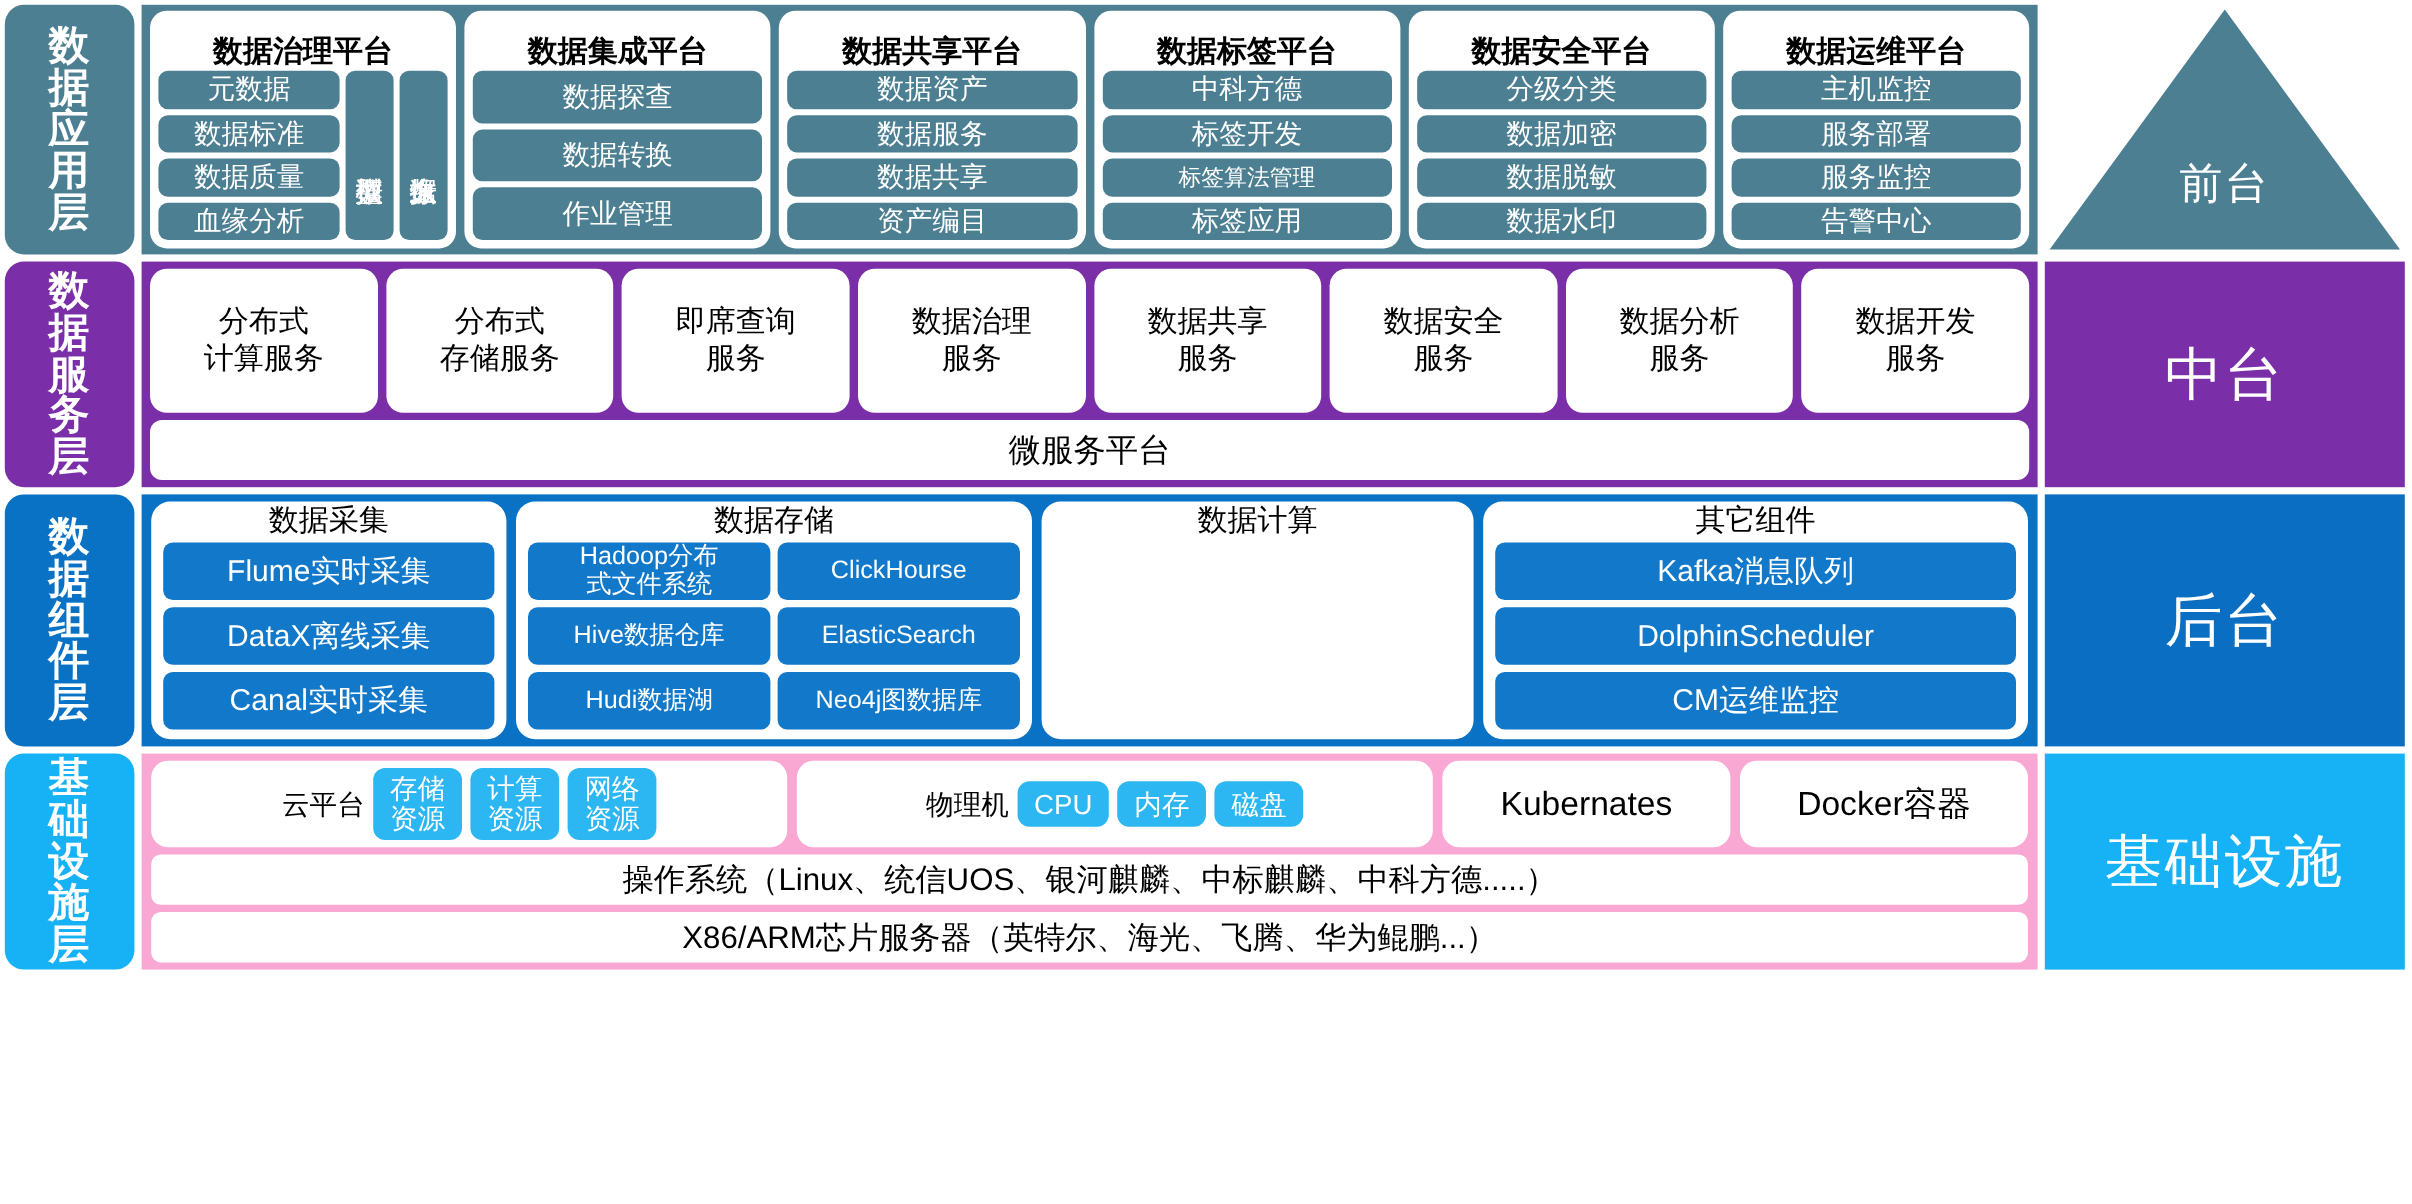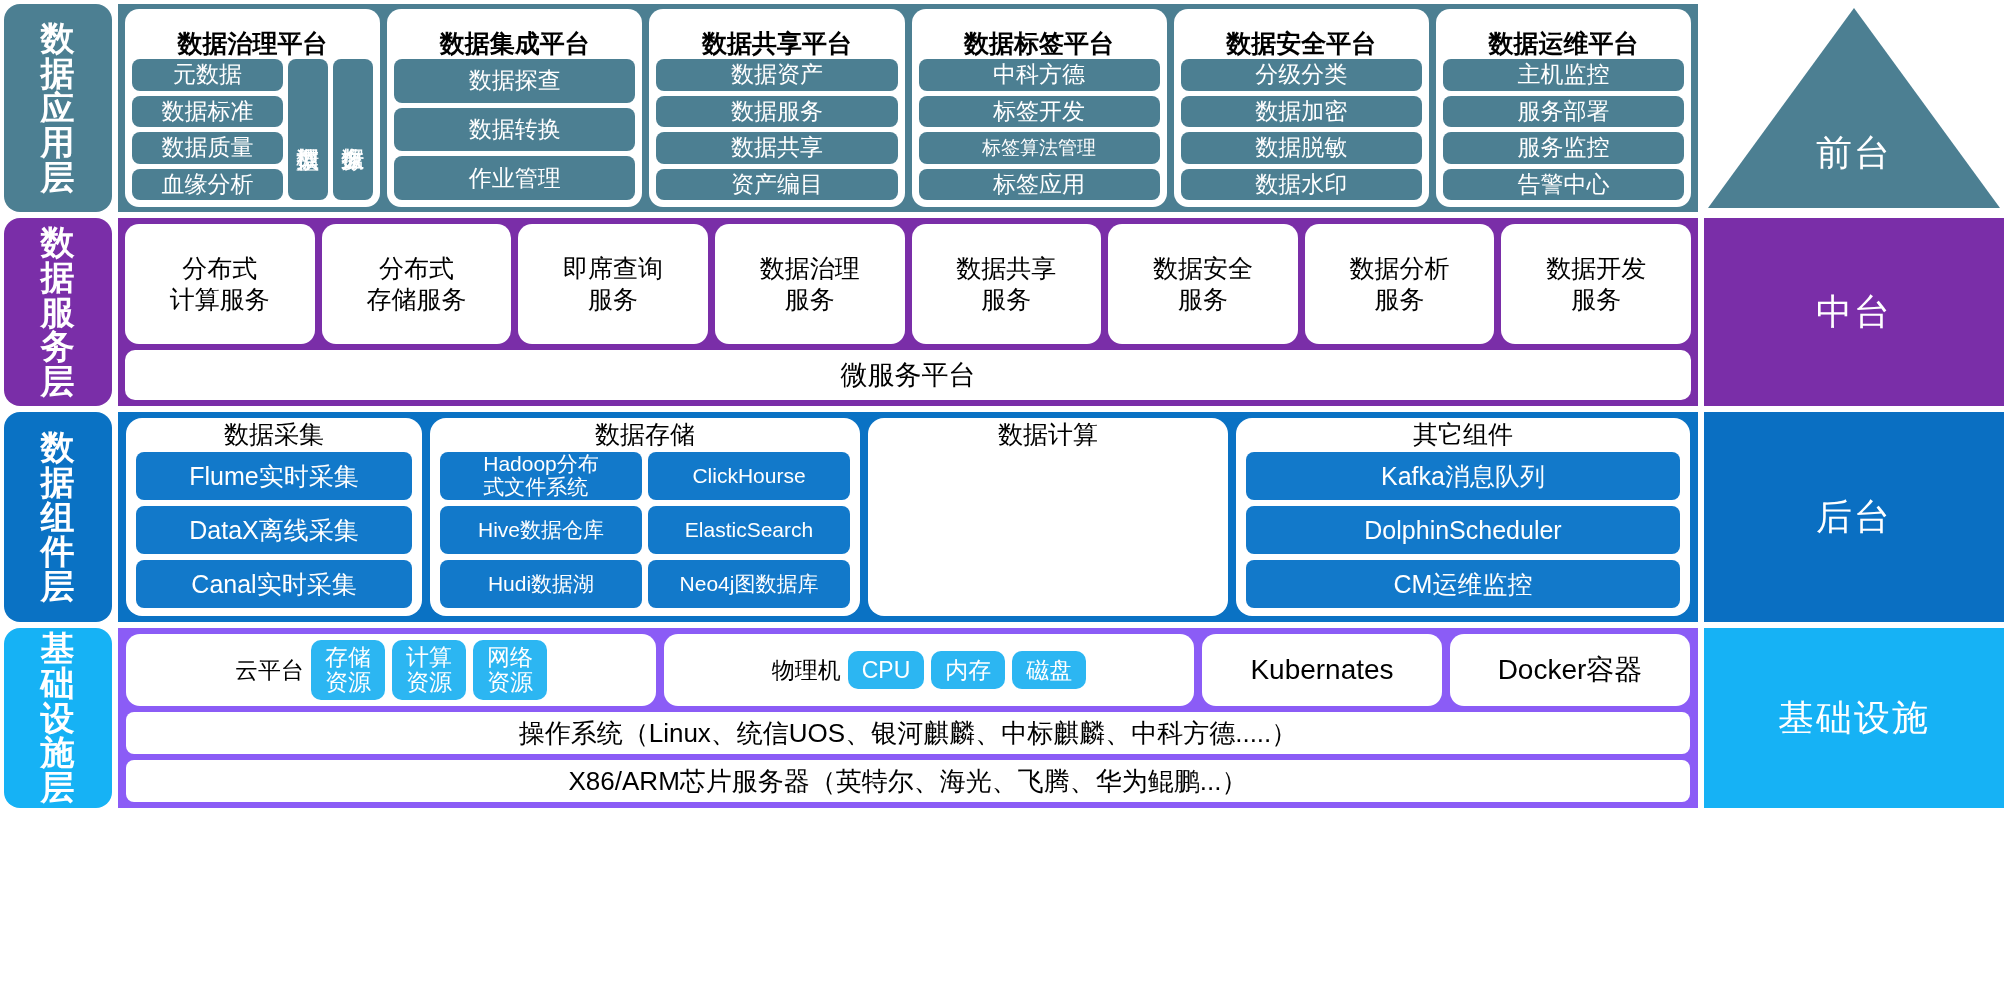--- a/index.html
+++ b/index.html
@@ -24,21 +24,21 @@
   }
   .lbl span{display:block;}
 
   
   .band{flex:1 1 auto;display:flex;box-sizing:border-box;}
 
   
   .rightcol{width:300px;flex:0 0 300px;display:flex;align-items:stretch;justify-content:center;}
   .rightbox{
     width:100%;display:flex;align-items:center;justify-content:center;
-    color:#fff;font-size:36px;font-weight:400;letter-spacing:2px;
+    color:#fff;font-size:48px;font-weight:400;letter-spacing:2px;
   }
 
   
   .l1{height:208px;}
   .l1 .lbl{background:#4c7f92;}
   .l1 .band{background:#4c7f92;gap:7px;padding:5px 7px;align-items:stretch;}
   .plat{
     background:#ffffff;border-radius:14px;flex:1 1 0;
     display:flex;flex-direction:column;align-items:center;
     padding:20px 7px 7px;box-sizing:border-box;min-width:0;
@@ -85,30 +85,30 @@
   .l3 .band{background:#0a72c4;gap:8px;padding:6px 8px;}
   .grp{
     background:#fff;border-radius:16px;display:flex;flex-direction:column;
     align-items:center;padding:1px 10px 8px;box-sizing:border-box;min-width:0;
   }
   .grp-title{font-size:25px;line-height:1.2;margin-bottom:3px;white-space:nowrap;}
   .grp-body{display:flex;gap:6px;width:100%;flex:1 1 auto;min-height:0;}
   .gcol{display:flex;flex-direction:column;gap:6px;flex:1 1 0;min-width:0;}
   .bchip{
     background:#1279ca;color:#fff;border-radius:8px;flex:1 1 0;
-    display:flex;align-items:center;justify-content:center;
+    display:flex;align-items:center;justify-content:center;text-align:center;
     font-size:25px;line-height:1.08;white-space:nowrap;padding:0 6px;min-height:0;
   }
   .bchip.two{font-size:21px;white-space:normal;}
   .l3 .rightbox{background:#0a6fc2;}
 
   
   .l4{height:180px;}
   .l4 .lbl{background:#16b2f5;}
-  .l4 .band{background:#8b5cf6;flex-direction:column;gap:6px;padding:6px 8px;}
+  .l4 .band{background:#f9a8d4;flex-direction:column;gap:6px;padding:6px 8px;}
   .inf-row{display:flex;gap:8px;flex:1 1 auto;min-height:0;}
   .infbox{
     background:#fff;border-radius:14px;display:flex;align-items:center;
     justify-content:center;gap:7px;padding:0 12px;box-sizing:border-box;min-width:0;
   }
   .inf-lead{font-size:23px;white-space:nowrap;}
   .cchip{
     background:#2cb6f2;color:#fff;border-radius:10px;
     display:flex;align-items:center;justify-content:center;text-align:center;
     font-size:23px;line-height:1.08;padding:7px 14px;white-space:nowrap;

